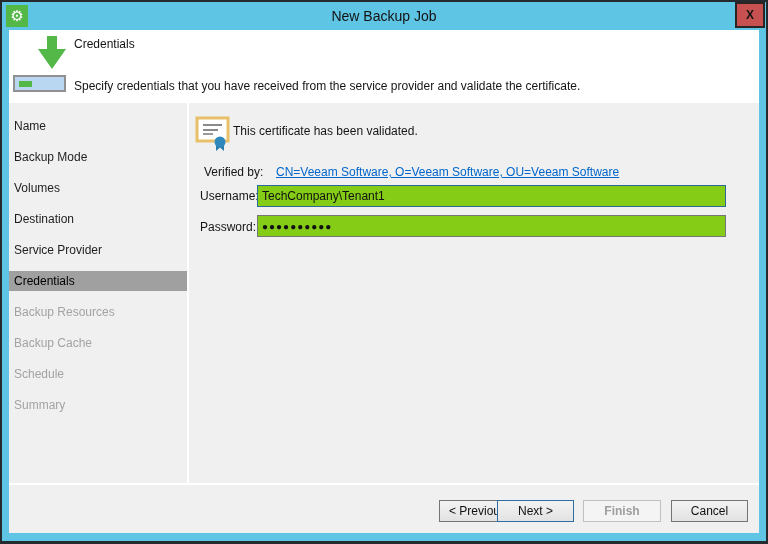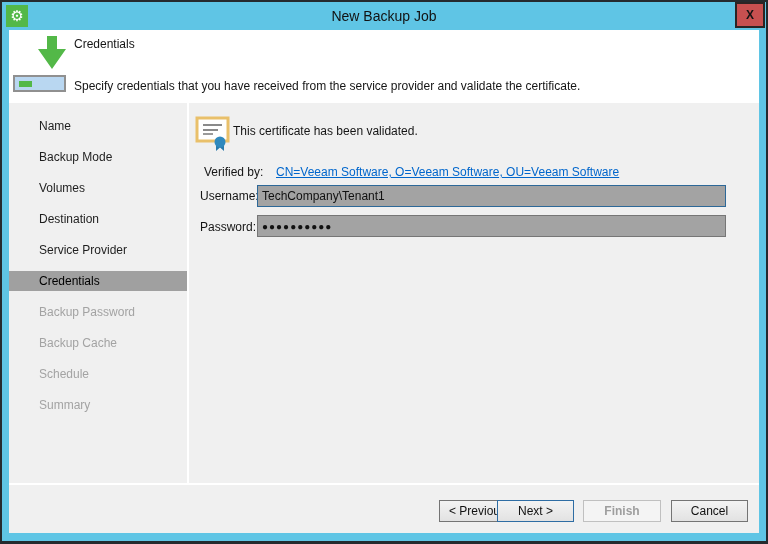--- a/index.html
+++ b/index.html
@@ -30,36 +30,36 @@
   .footer-panel  { left:9px;   top:485px; width:750px; height:48px;  background:#f0f0f0; }
 
   
   .hdr-arrow { left:38px; top:36px; }
   .hdr-box { left:13px; top:75px; width:53px; height:17px; background:#b9d7f1; border:2px solid #909090; }
   .hdr-box-fill { left:4px; top:4px; width:13px; height:6px; background:#53b848; }
   .hdr-title { left:74px; top:37px; font-size:12px; color:#151515; }
   .hdr-desc  { left:74px; top:55px; font-size:12px; color:#151515;margin-top:24px; }
 
   
-  .nav-item { left:9px; width:178px; height:20px; line-height:20px; padding-left:30px;
+  .nav-item { left:9px; width:178px; height:20px; line-height:20px; padding-left:5px;
     font-size:12px; color:#1e1e1e; cursor:default; }
   .nav-item.current  { background:#a0a0a0; color:#000000; }
   .nav-item.upcoming { color:#a3a3a3; }
 
   
   .cert-icon { left:195px; top:115px; }
   .cert-status { left:233px; top:124px; font-size:12px; color:#151515; }
   .label { font-size:12px; color:#151515; }
   .verified-label { left:204px; top:165px; }
   .verified-link  { left:276px; top:165px; font-size:12px; color:#0066cc;
     text-decoration:underline; cursor:pointer; }
   .username-label { left:200px; top:189px; }
   .password-label { left:200px; top:220px; }
   .text-input { left:257px; width:469px; height:22px; padding:0 4px; font-size:12px;
-    font-family:"Liberation Sans",sans-serif; color:#111; background:#a3a3a3; }
+    font-family:"Liberation Sans",sans-serif; color:#111; background:#84cc16; }
   .input-username { top:185px; border:1px solid #2d6898; }
   .input-password { top:215px; border:1px solid #767676; font-size:10px;
     font-weight:bold; letter-spacing:1px; }
 
   
   .btn { top:500px; height:22px; font-size:12px; text-align:center; color:#111111;
     background:linear-gradient(180deg,#f3f3f3,#e2e2e2); border:1px solid #747474;
     font-family:"Liberation Sans",sans-serif; padding:0; cursor:default; }
   .btn-previous { left:411px; width:77px;margin-left:28px; }
   .btn-next     { left:497px; width:77px; border:1px solid #2e6da4; }
@@ -93,21 +93,21 @@
   </div>
   <div class="abs hdr-title">Credentials</div>
   <div class="abs hdr-desc">Specify credentials that you have received from the service provider and validate the certificate.</div>
 
   <div class="abs nav-item" style="top:116px">Name</div>
   <div class="abs nav-item" style="top:147px">Backup Mode</div>
   <div class="abs nav-item" style="top:178px">Volumes</div>
   <div class="abs nav-item" style="top:209px">Destination</div>
   <div class="abs nav-item" style="top:240px">Service Provider</div>
   <div class="abs nav-item current" style="top:271px">Credentials</div>
-  <div class="abs nav-item upcoming" style="top:302px">Backup Password</div>
+  <div class="abs nav-item upcoming" style="top:302px">Backup Resources</div>
   <div class="abs nav-item upcoming" style="top:333px">Backup Cache</div>
   <div class="abs nav-item upcoming" style="top:364px">Schedule</div>
   <div class="abs nav-item upcoming" style="top:395px">Summary</div>
 
   <svg class="abs cert-icon" width="38" height="38" viewBox="0 0 38 38">
     <rect x="2" y="3" width="31" height="23" fill="#ffffff" stroke="#e9c06a" stroke-width="3"></rect>
     <line x1="8" y1="10" x2="27" y2="10" stroke="#8a8a8a" stroke-width="2"></line>
     <line x1="8" y1="15" x2="23" y2="15" stroke="#8a8a8a" stroke-width="2"></line>
     <line x1="8" y1="19" x2="18" y2="19" stroke="#9a9a9a" stroke-width="2"></line>
     <polygon points="21,28 21,36 25,32.5 29,36 29,28" fill="#2a7aab"></polygon>

